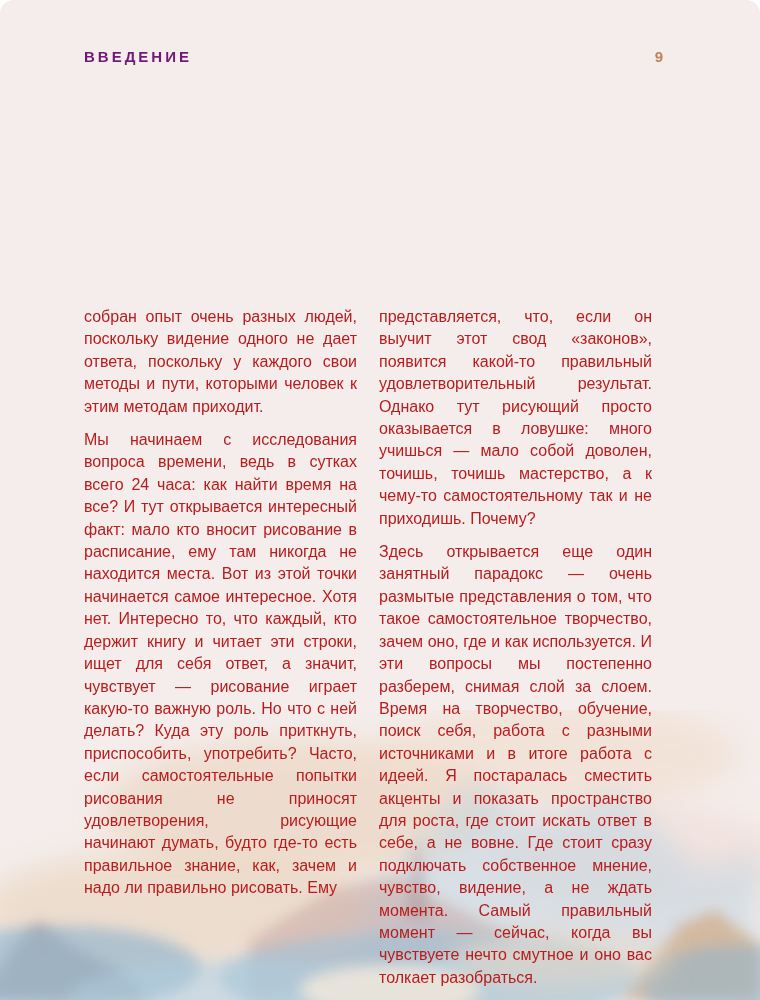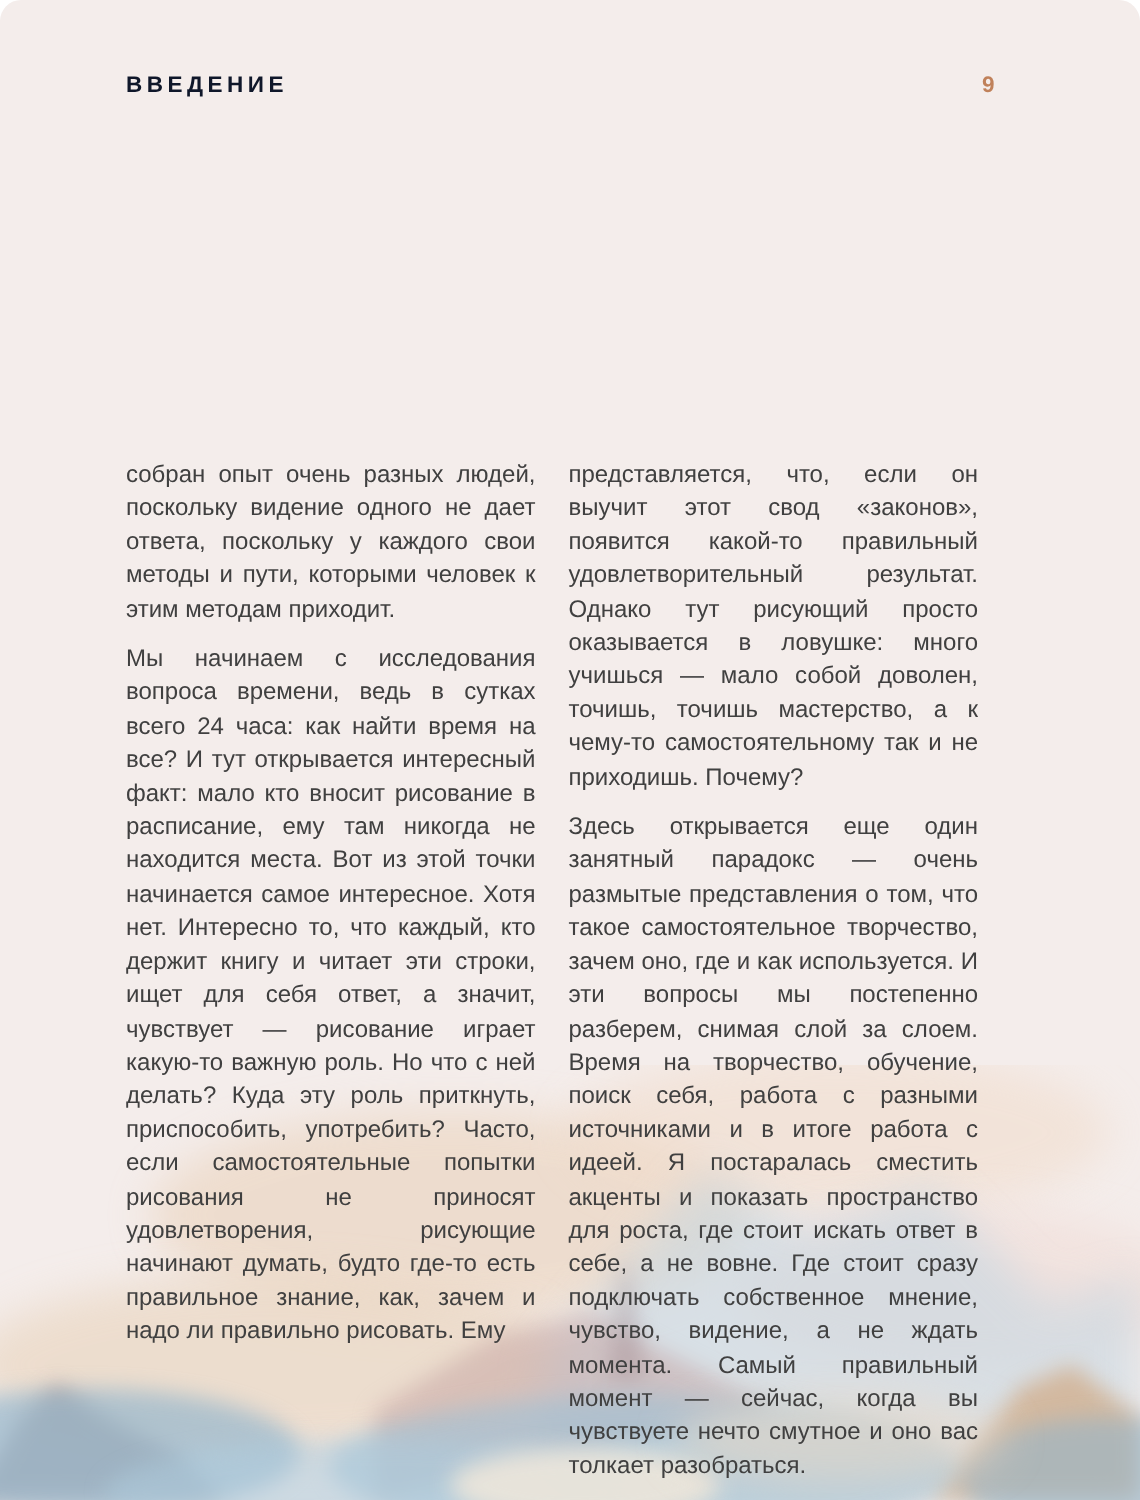--- a/index.html
+++ b/index.html
@@ -24,21 +24,21 @@
     right: 97px;
     display: flex;
     justify-content: space-between;
     align-items: baseline;
     z-index: 3;
   }
   .chapter-title {
     font-size: 15px;
     font-weight: 700;
     letter-spacing: 3px;
-    color: #0f172a;
+    color: #701a75;
   }
   .page-number {
     font-size: 15px;
     font-weight: 700;
     color: #c0815a;
   }
   .text-columns {
     position: absolute;
     top: 306px;
     left: 84px;
@@ -48,21 +48,21 @@
     z-index: 2;
   }
   .column {
     width: 273px;
     flex: 0 0 273px;
   }
   .column p {
     margin: 0 0 11px 0;
     font-size: 16px;
     line-height: 22.4px;
-    color: #404040;
+    color: #b91c1c;
     text-align: justify;
     hyphens: auto;
     -webkit-hyphens: auto;
   }
   .watercolor {
     position: absolute;
     left: 0;
     bottom: 0;
     width: 760px;
     height: 290px;

